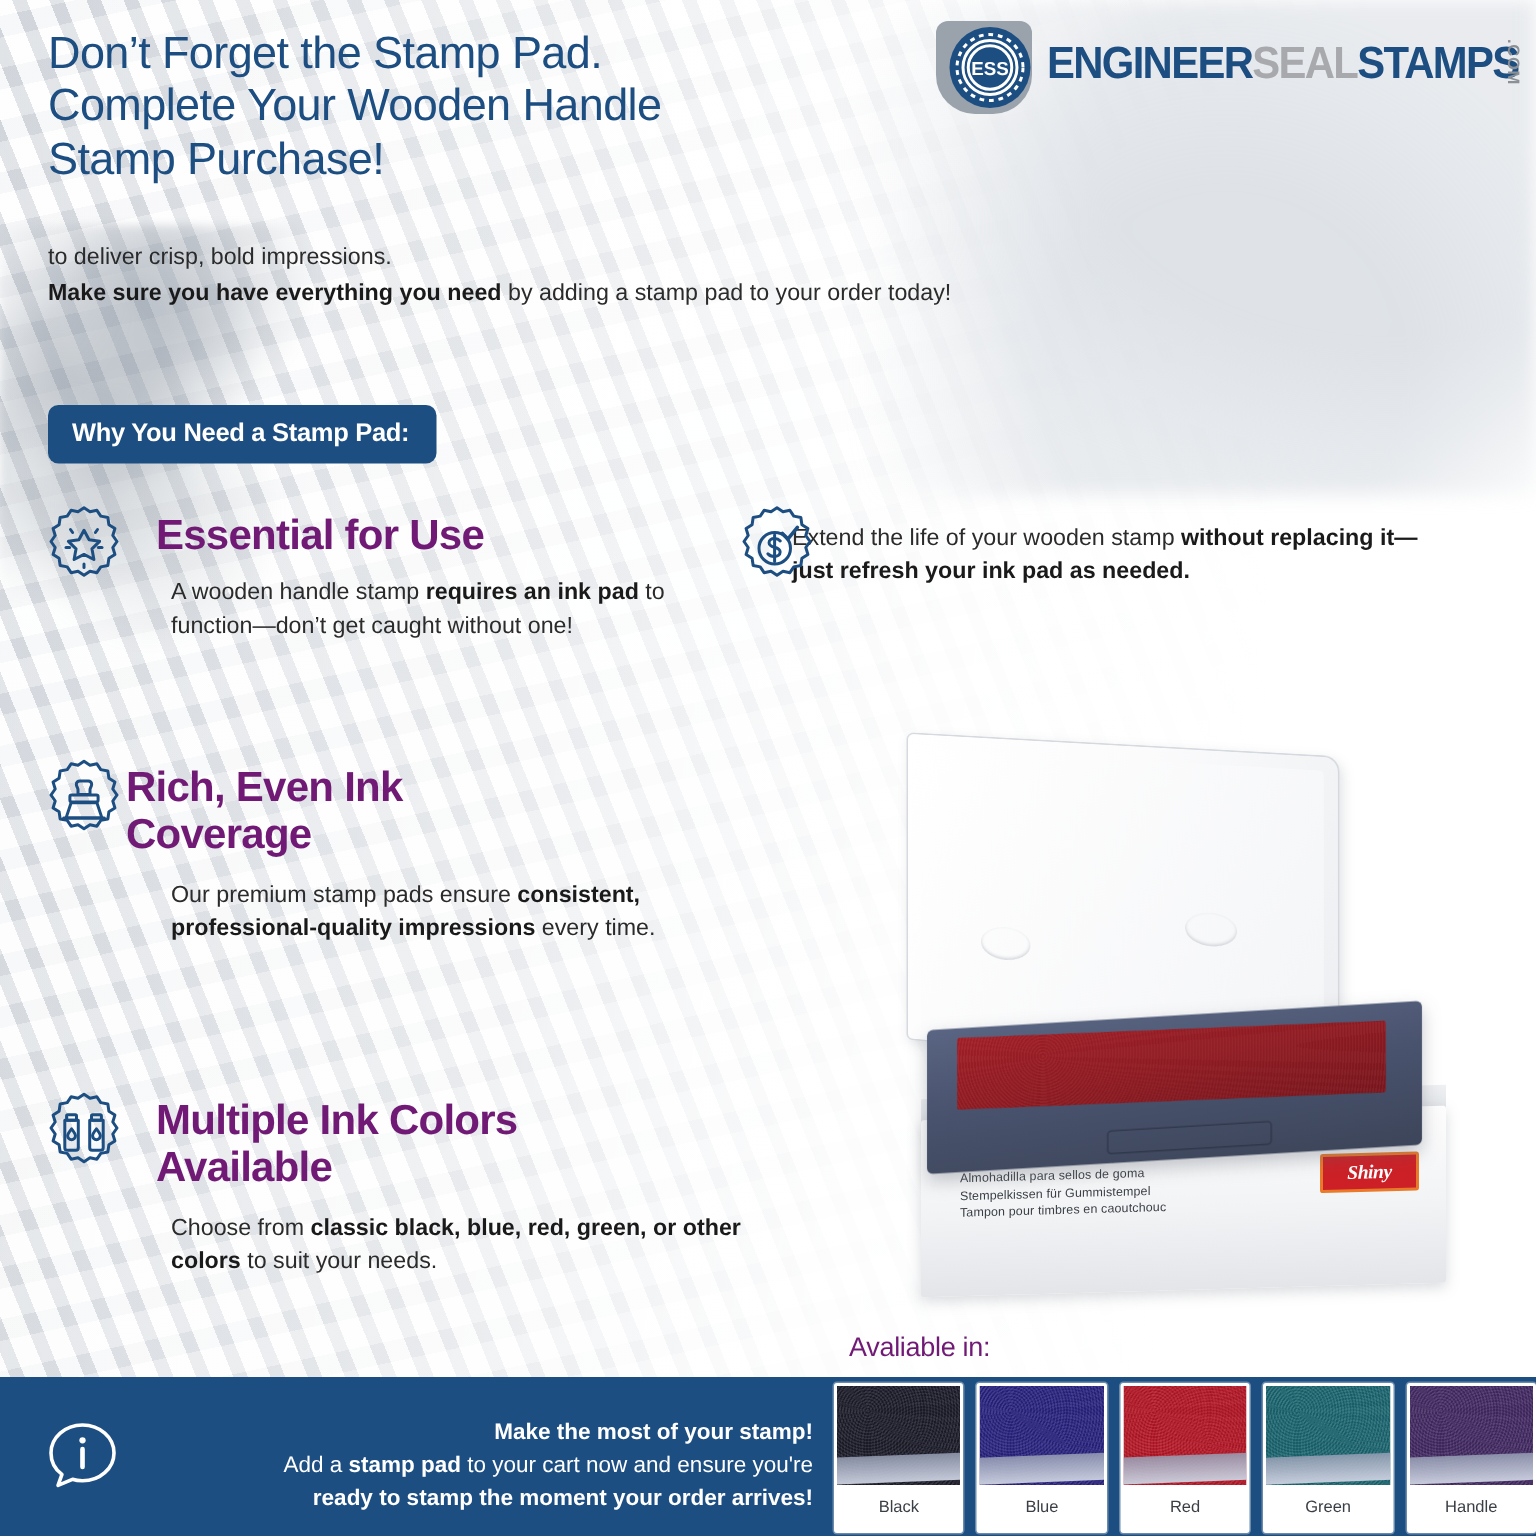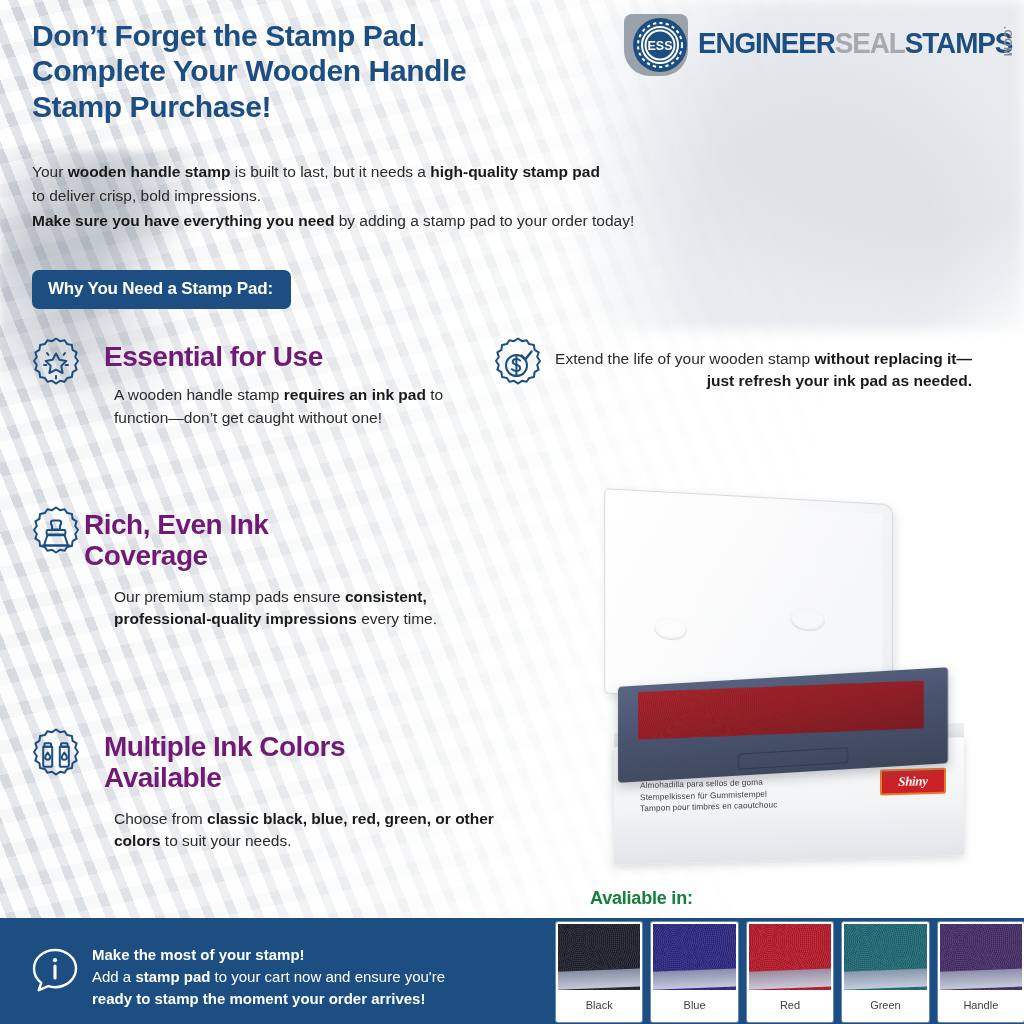--- a/index.html
+++ b/index.html
@@ -37,21 +37,21 @@
       radial-gradient(ellipse at 80% 30%, rgba(214,219,225,0.55) 0 40%, rgba(255,255,255,0) 72%),
       radial-gradient(ellipse at 55% 75%, rgba(200,207,215,0.40) 0 35%, rgba(255,255,255,0) 70%);
     filter:blur(6px);
     z-index:0;
   }
 
   
   #header{ position:absolute; top:0; left:0; width:1024px; height:150px; z-index:3; }
   #headline{
     position:absolute; left:32px; top:18px; width:620px;
-    color:#1d4e82; font-weight:bold; font-size:30px; line-height:1.18;
+    color:#1d4e82; font-weight:normal; font-size:30px; line-height:1.18;
     letter-spacing:-0.4px;
   }
   #headline .hl-line{ display:block; white-space:nowrap; }
 
   #logo{ position:absolute; right:8px; top:14px; width:392px; height:62px; display:flex; align-items:center; }
   #logo-shield{
     position:absolute; left:0; top:0; width:64px; height:62px;
     background:#9aa2ab; border-radius:8px 8px 26px 26px;
   }
   #logo-gear{
@@ -102,21 +102,21 @@
   #feat-rich{ left:28px; top:505px; width:430px; }
   #feat-rich .f-title{ margin-left:56px; padding-top:4px; width:340px; }
   #feat-rich .f-body{ margin-left:86px; margin-top:14px; width:370px; }
 
   #feat-colors{ left:28px; top:727px; width:500px; }
   #feat-colors .f-title{ margin-left:76px; padding-top:4px; width:420px; }
   #feat-colors .f-body{ margin-left:86px; margin-top:14px; width:420px; }
 
   #feat-cost{ left:490px; top:336px; width:530px; }
   #feat-cost .f-title{ margin-left:86px; padding-top:5px; }
-  #feat-cost .f-body{ margin-left:52px; margin-top:12px; width:430px;text-align:right; }
+  #feat-cost .f-body{ margin-left:38px; margin-top:12px; width:430px; }
 
   
   #product{
     position:absolute; left:556px; top:492px; width:468px; height:392px; z-index:2;
   }
   #prod-box{
     position:absolute; left:58px; top:250px; width:350px; height:118px;
     background:linear-gradient(180deg,#fdfdfd 0%,#f2f3f5 55%,#e3e5e9 100%);
     border-radius:2px;
     box-shadow:0 3px 9px rgba(120,125,135,0.28);
@@ -185,36 +185,36 @@
     border-radius:2px;
     transform:skewY(1.1deg);
   }
   #prod-base-notch{
     position:absolute; left:120px; bottom:6px; width:110px; height:16px;
     border:1px solid rgba(30,36,50,0.45); border-radius:3px;
   }
 
   
   #avail-label{
-    position:absolute; left:590px; top:888px; z-index:4;
-    color:#15803d; font-weight:bold; font-size:18px; letter-spacing:-0.2px;
+    position:absolute; left:566px; top:888px; z-index:4;
+    color:#701a75; font-weight:normal; font-size:18px; letter-spacing:-0.2px;
   }
 
   
   #footer{
     position:absolute; left:0; top:918px; width:1024px; height:106px;
     background:#1d4e82; z-index:5;
   }
   #footer-icon{ position:absolute; left:30px; top:28px; width:50px; height:50px; }
   #footer-text{
     position:absolute; left:92px; top:26px; width:450px;
     color:#ffffff; font-size:15px; line-height:1.45;
   }
   #footer-text b{ font-weight:bold; }
-  .ft-line{ display:block; white-space:nowrap; }
+  .ft-line{ display:block; white-space:nowrap;text-align:right; }
 
   #swatches{
     position:absolute; left:556px; top:922px; width:468px; height:100px;
     display:flex; gap:9px; z-index:6;
   }
   .swatch{
     flex:1; background:#ffffff; border:2px solid #ffffff; border-radius:2px;
     display:flex; flex-direction:column; overflow:hidden;
     box-shadow:0 0 0 1px rgba(255,255,255,0.35);
   }
@@ -268,23 +268,20 @@
     <div id="logo-words">
       <span class="w-engineer">ENGINEER</span>
         <span class="w-seal">SEAL</span>
         <span class="w-stamps">STAMPS</span>
     </div>
     <div id="logo-dotcom">.COM</div>
   </div>
 </div>
 
 <div id="intro">
-  <div>
-    <span>Your </span><b>wooden handle stamp</b><span> is built to last, but it needs a </span><b>high-quality stamp pad</b>
-  </div>
   <div>to deliver crisp, bold impressions.</div>
   <div>
     <b>Make sure you have everything you need</b><span> by adding a stamp pad to your order today!</span>
   </div>
 </div>
 
 <div id="why-badge">Why You Need a Stamp Pad:</div>
 
 <div class="feature" id="feat-essential">
   <svg class="f-icon" viewBox="0 0 56 56">

